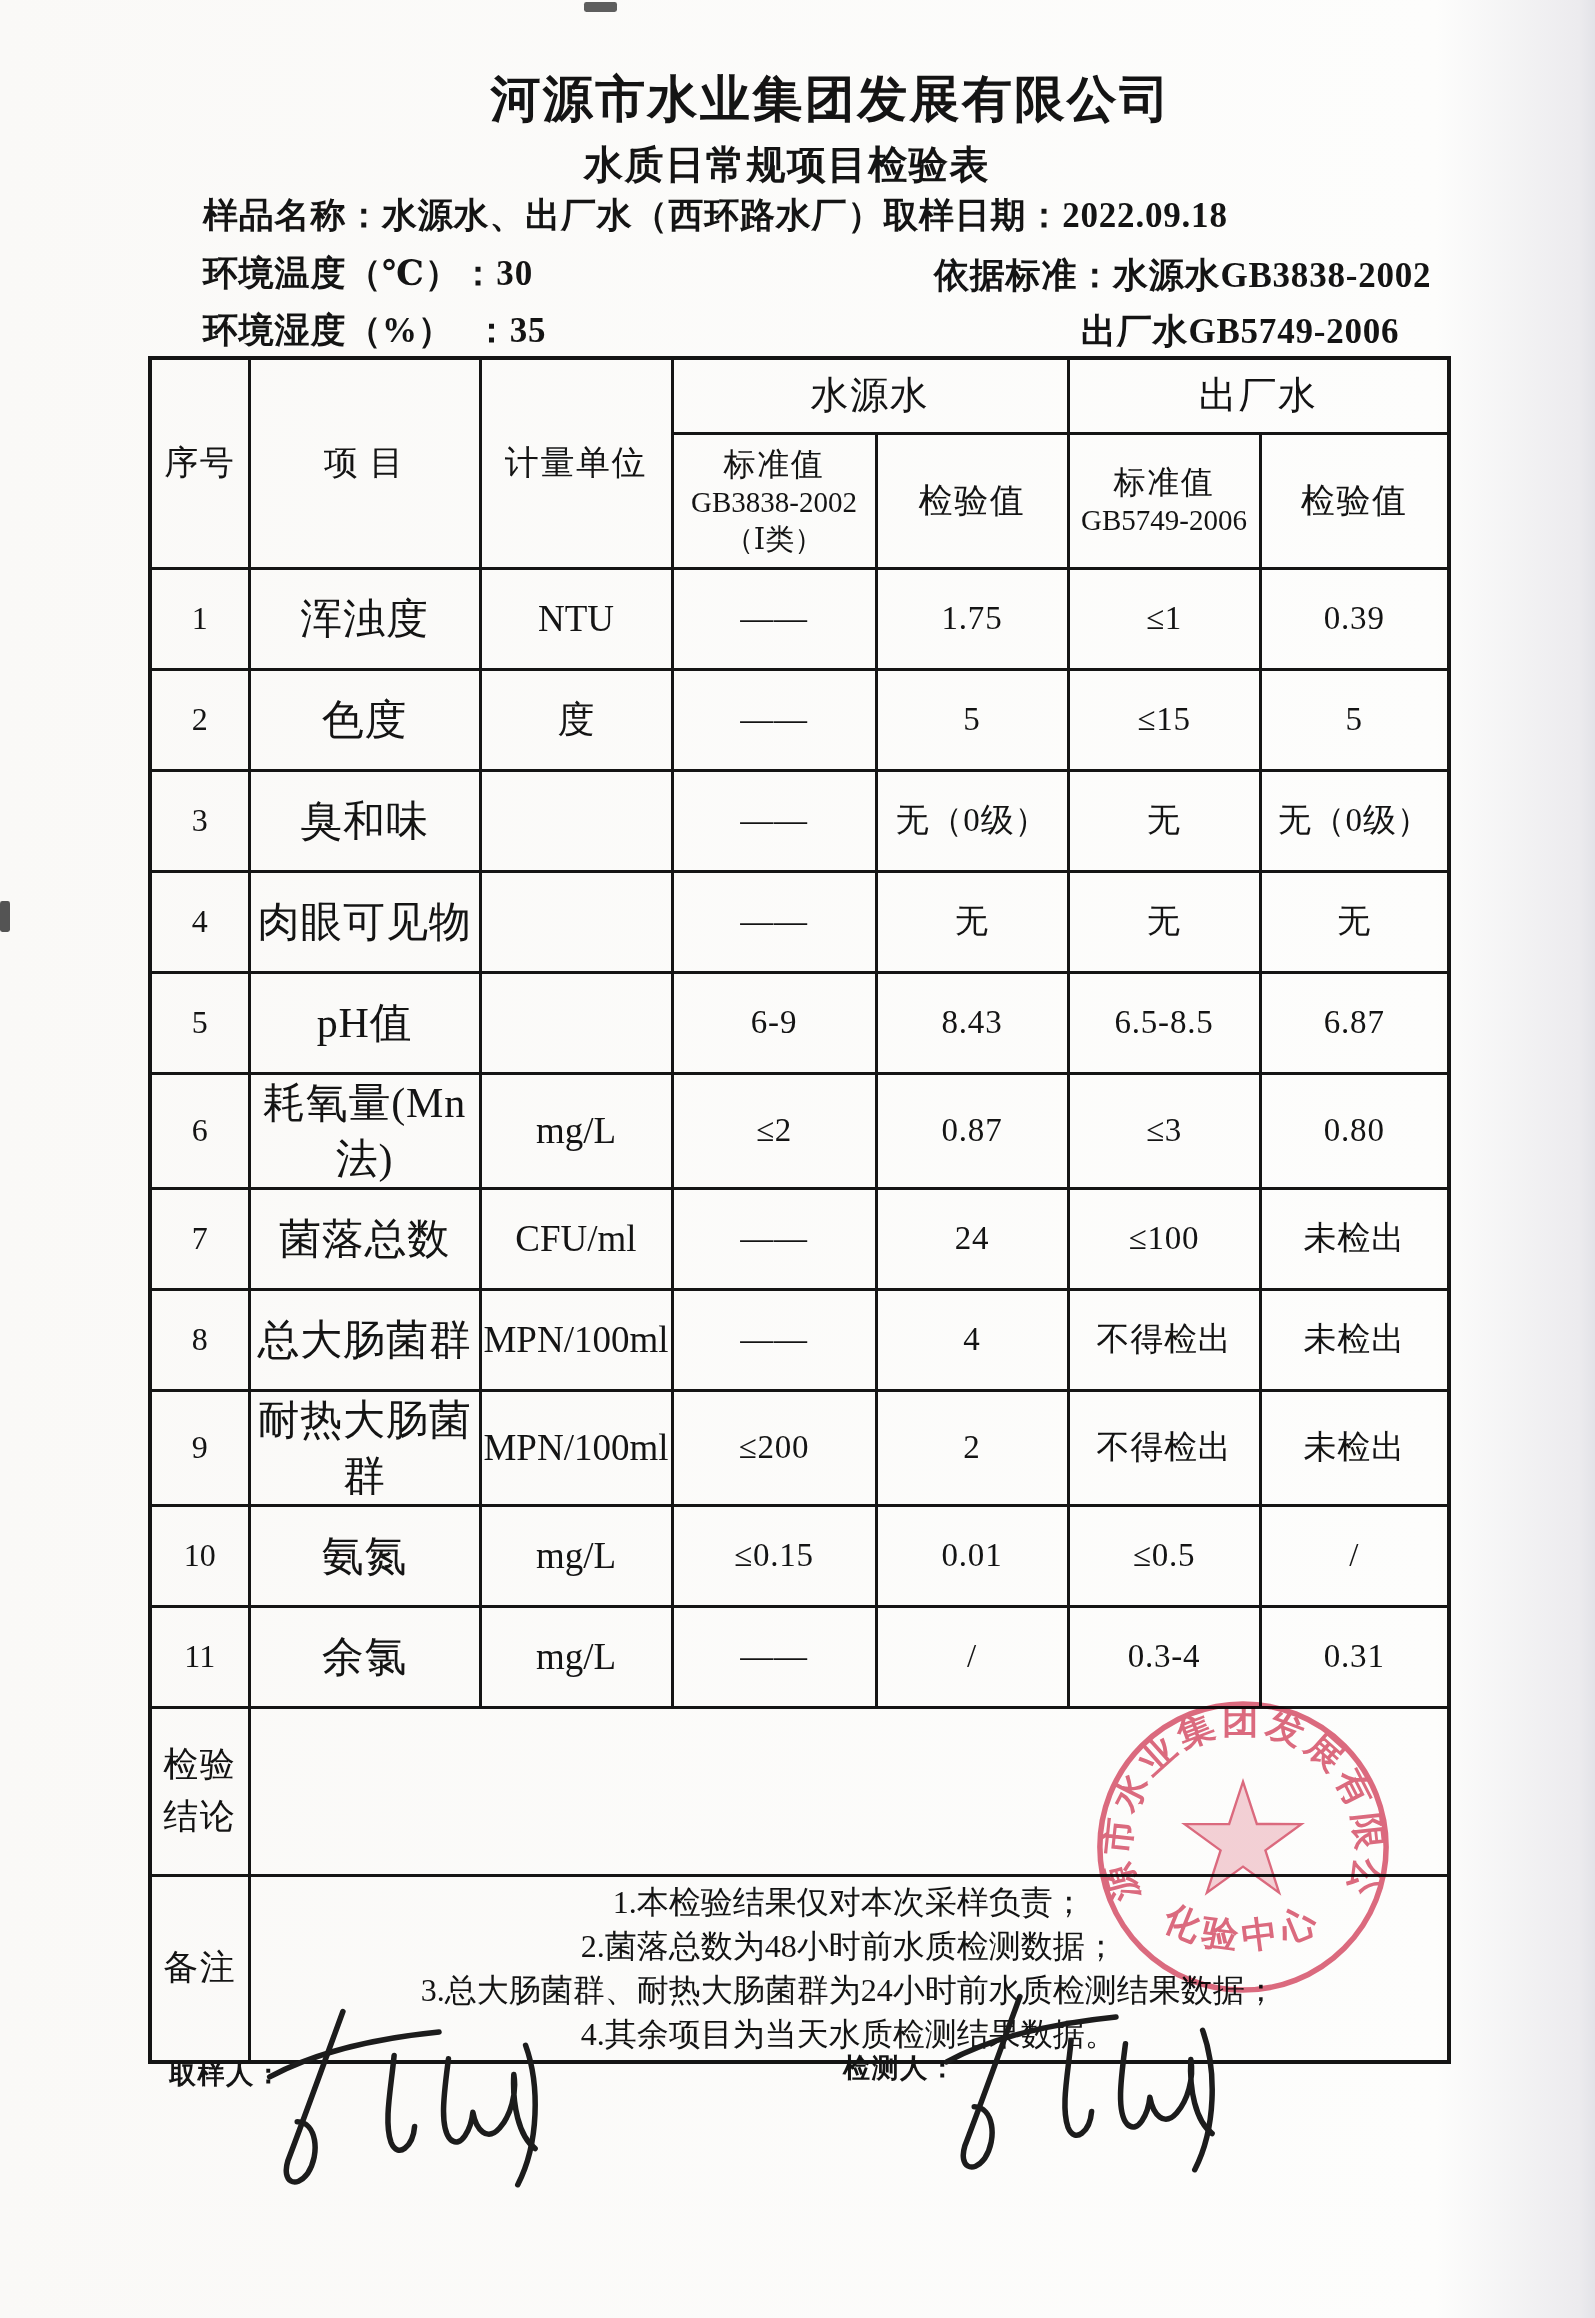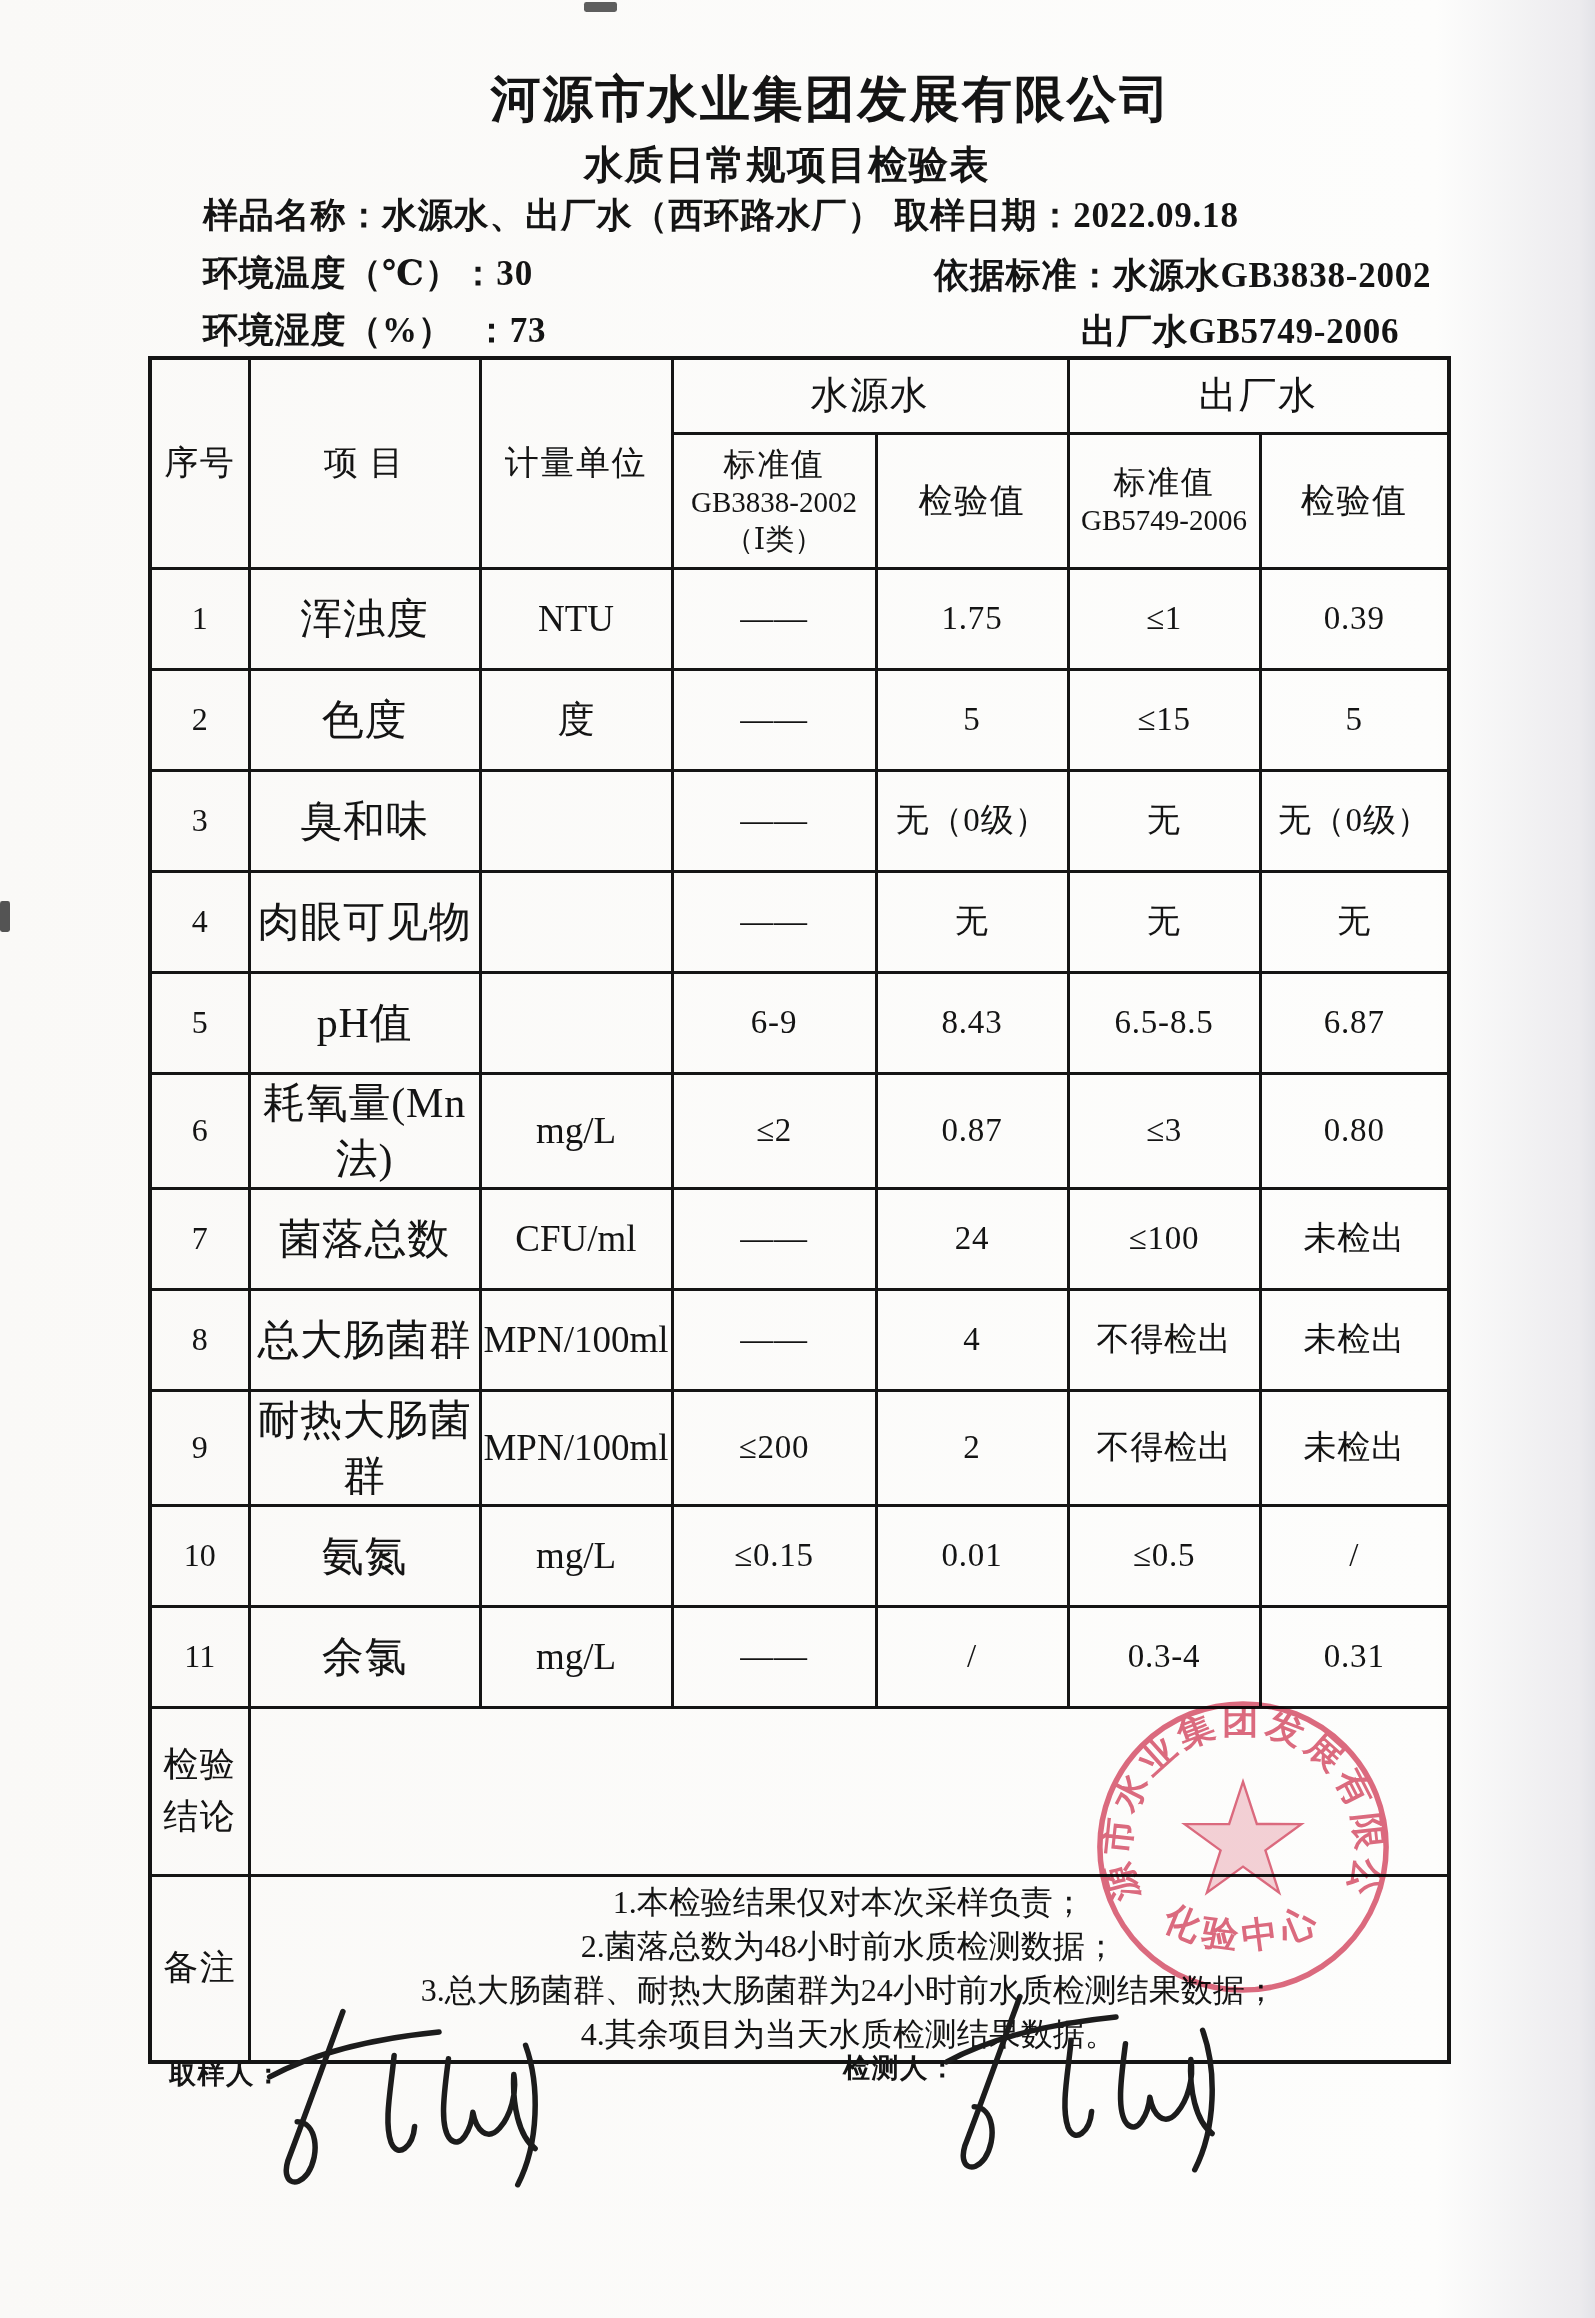--- a/index.html
+++ b/index.html
@@ -10,21 +10,21 @@
   }
   .abs{position:absolute;white-space:nowrap;}
   .title{top:66px;left:831px;transform:translateX(-50%);font-size:50px;font-weight:700;letter-spacing:2.4px;}
   .subtitle{top:138px;left:787px;transform:translateX(-50%);font-size:39px;font-weight:700;letter-spacing:1.6px;}
   .info{font-size:35px;font-weight:600;letter-spacing:0.8px;}
   .il1{top:192px;left:203px;}
   .il2{top:250px;left:203px;}
   .il3{top:307px;left:203px;}
   .std1{top:252px;left:934px;}
   .std2{top:308px;left:1081px;}
-  .date-label{margin-left:11px;}
+  .date-label{}
   .hum-colon{margin-left:20.4px;}
 
   table.report{
     position:absolute;top:356px;left:148px;width:1299px;
     border-collapse:collapse;table-layout:fixed;
     border:4.7px solid #151515;
   }
   table.report td,table.report th{
     border:3.1px solid #151515;text-align:center;vertical-align:middle;
     font-weight:400;padding:0;overflow:hidden;
@@ -68,21 +68,21 @@
 
 <div class="abs title">河源市水业集团发展有限公司</div>
 <div class="abs subtitle">水质日常规项目检验表</div>
 
 <div class="abs info il1"><span>样品名称：</span><span>水源水、出厂水（西环路水厂）</span><span class="date-label">取样日期：</span><span>2022.09.18</span></div>
 
 <div class="abs info il2"><span>环境温度（℃）：</span><span>30</span></div>
 
 <div class="abs info std1"><span>依据标准：</span><span>水源水GB3838-2002</span></div>
 
-<div class="abs info il3"><span>环境湿度（%）</span><span class="hum-colon">：</span><span>73</span></div>
+<div class="abs info il3"><span>环境湿度（%）</span><span class="hum-colon">：</span><span>35</span></div>
 
 <div class="abs info std2">出厂水GB5749-2006</div>
 
 <table class="report">
   <colgroup>
     <col style="width:99px">
       <col style="width:231px">
       <col style="width:192px">
     <col style="width:204px">
       <col style="width:192px">

